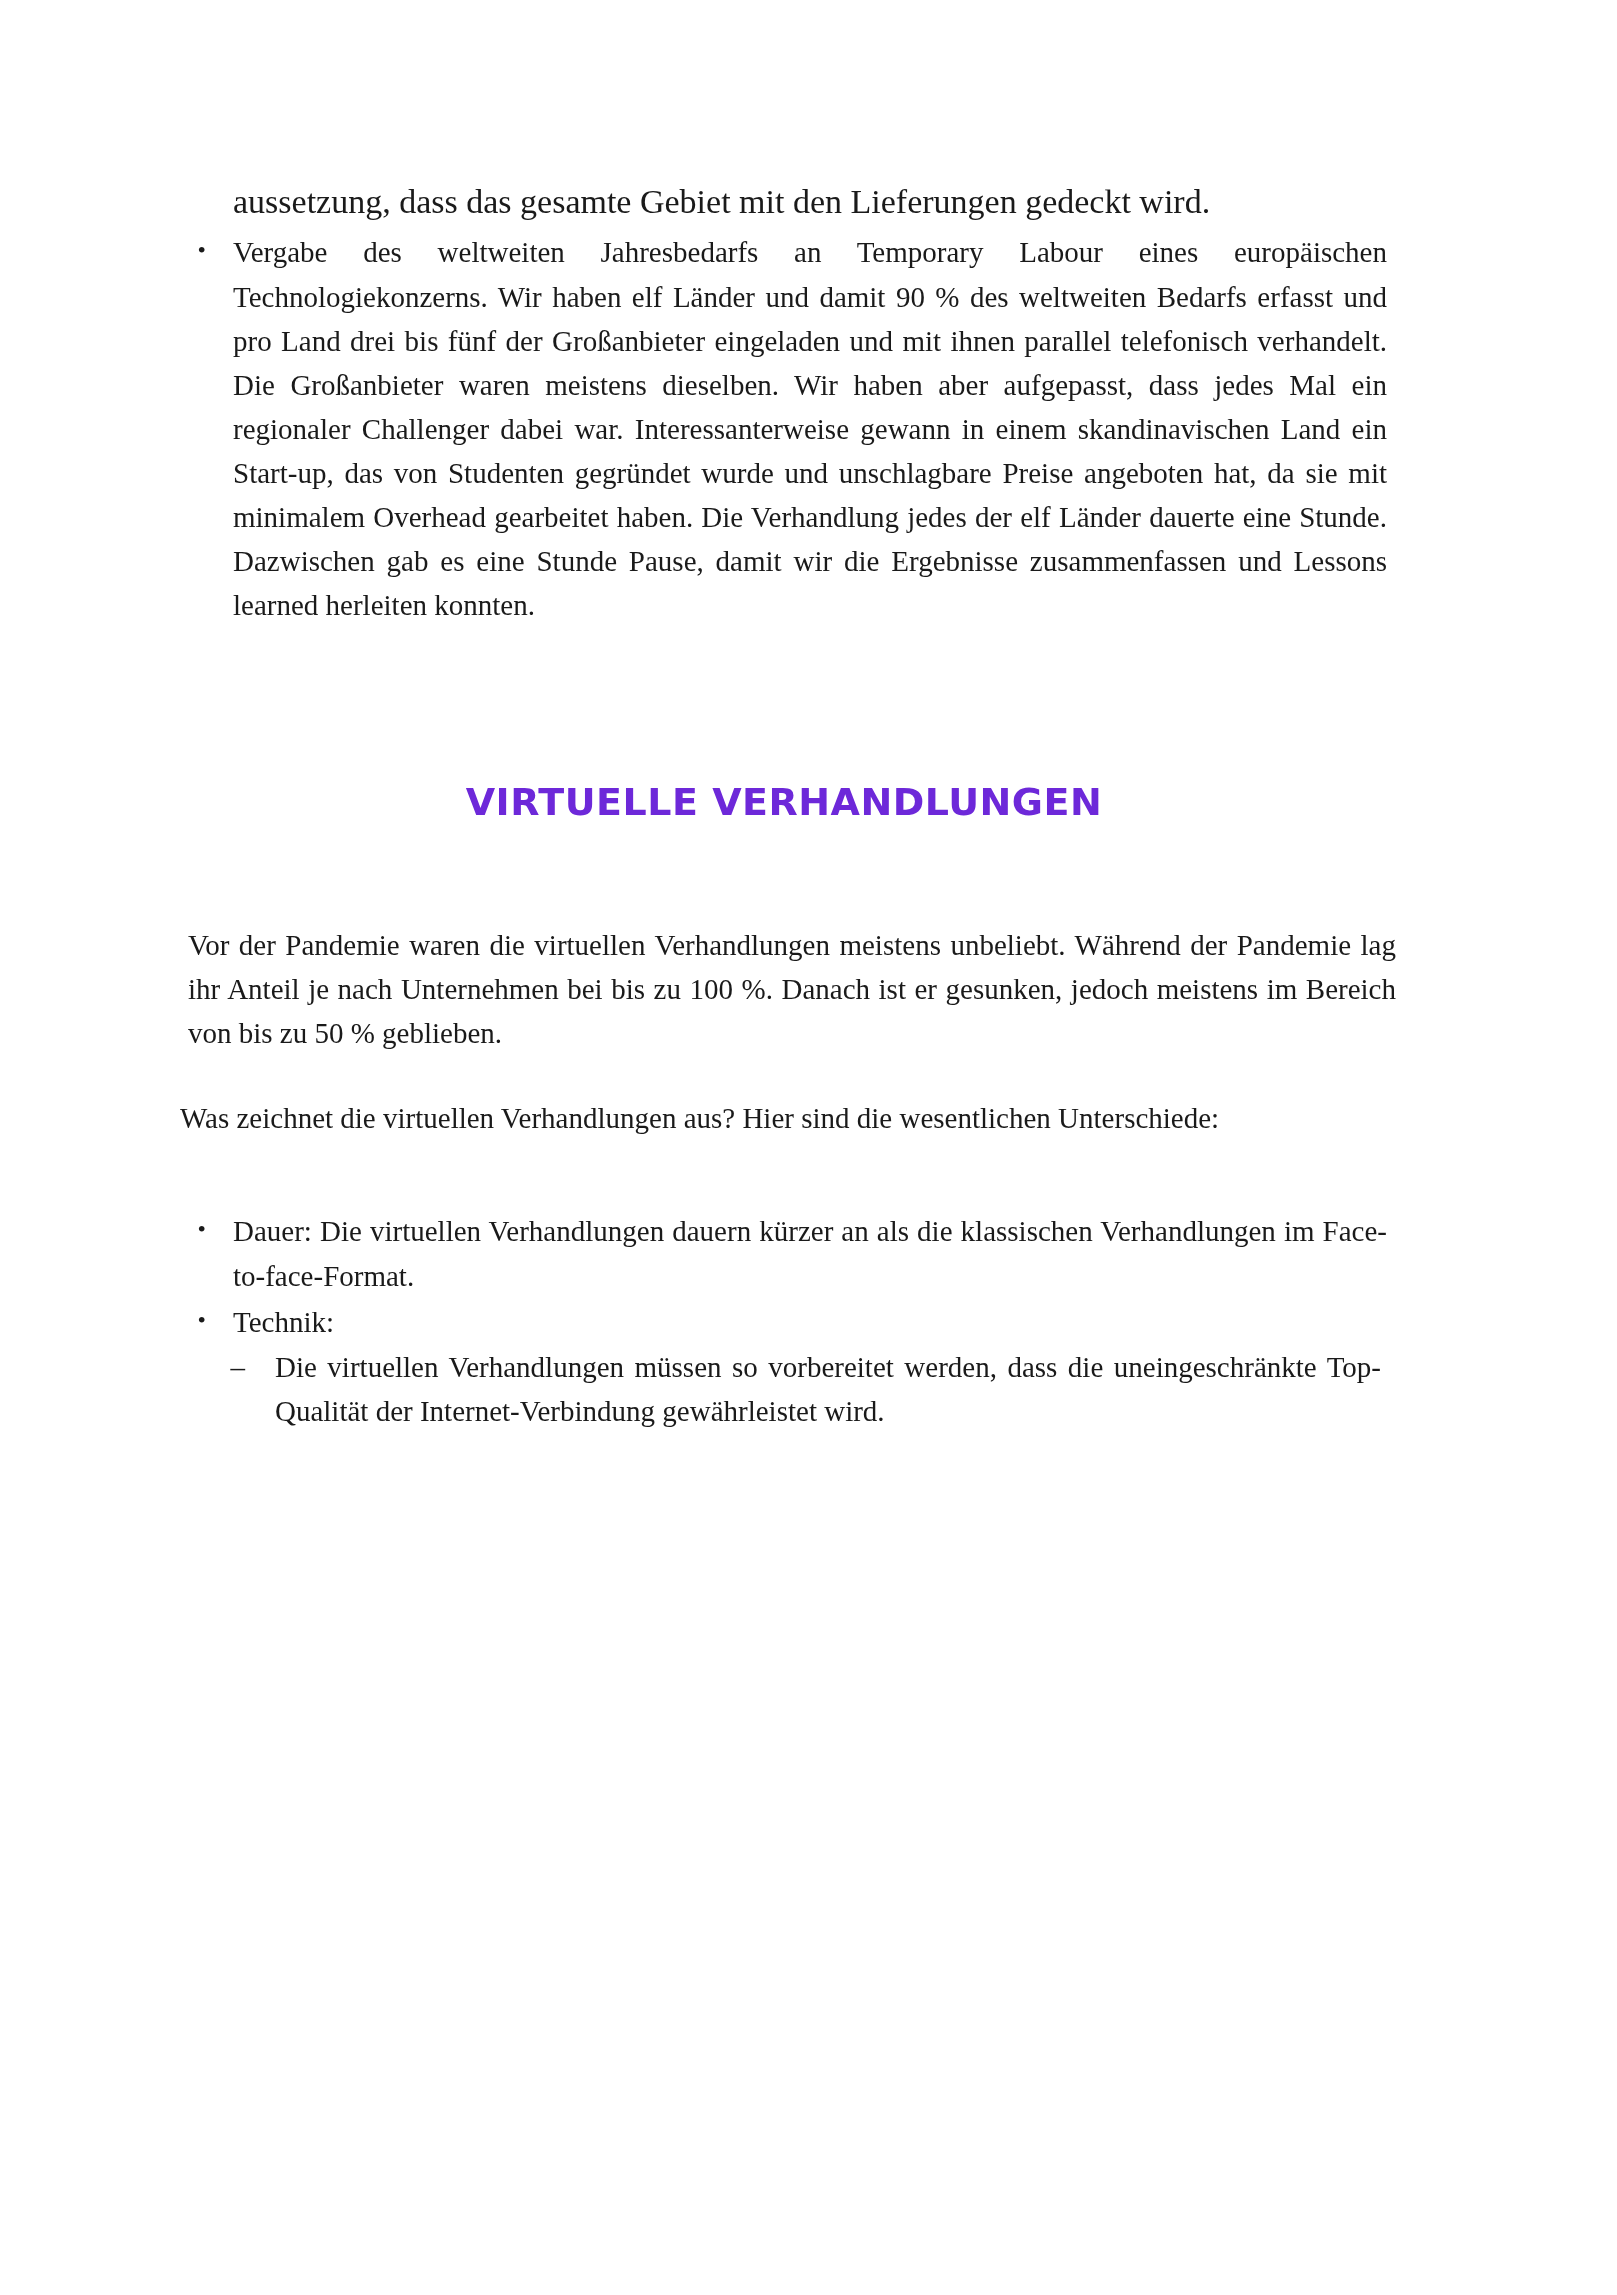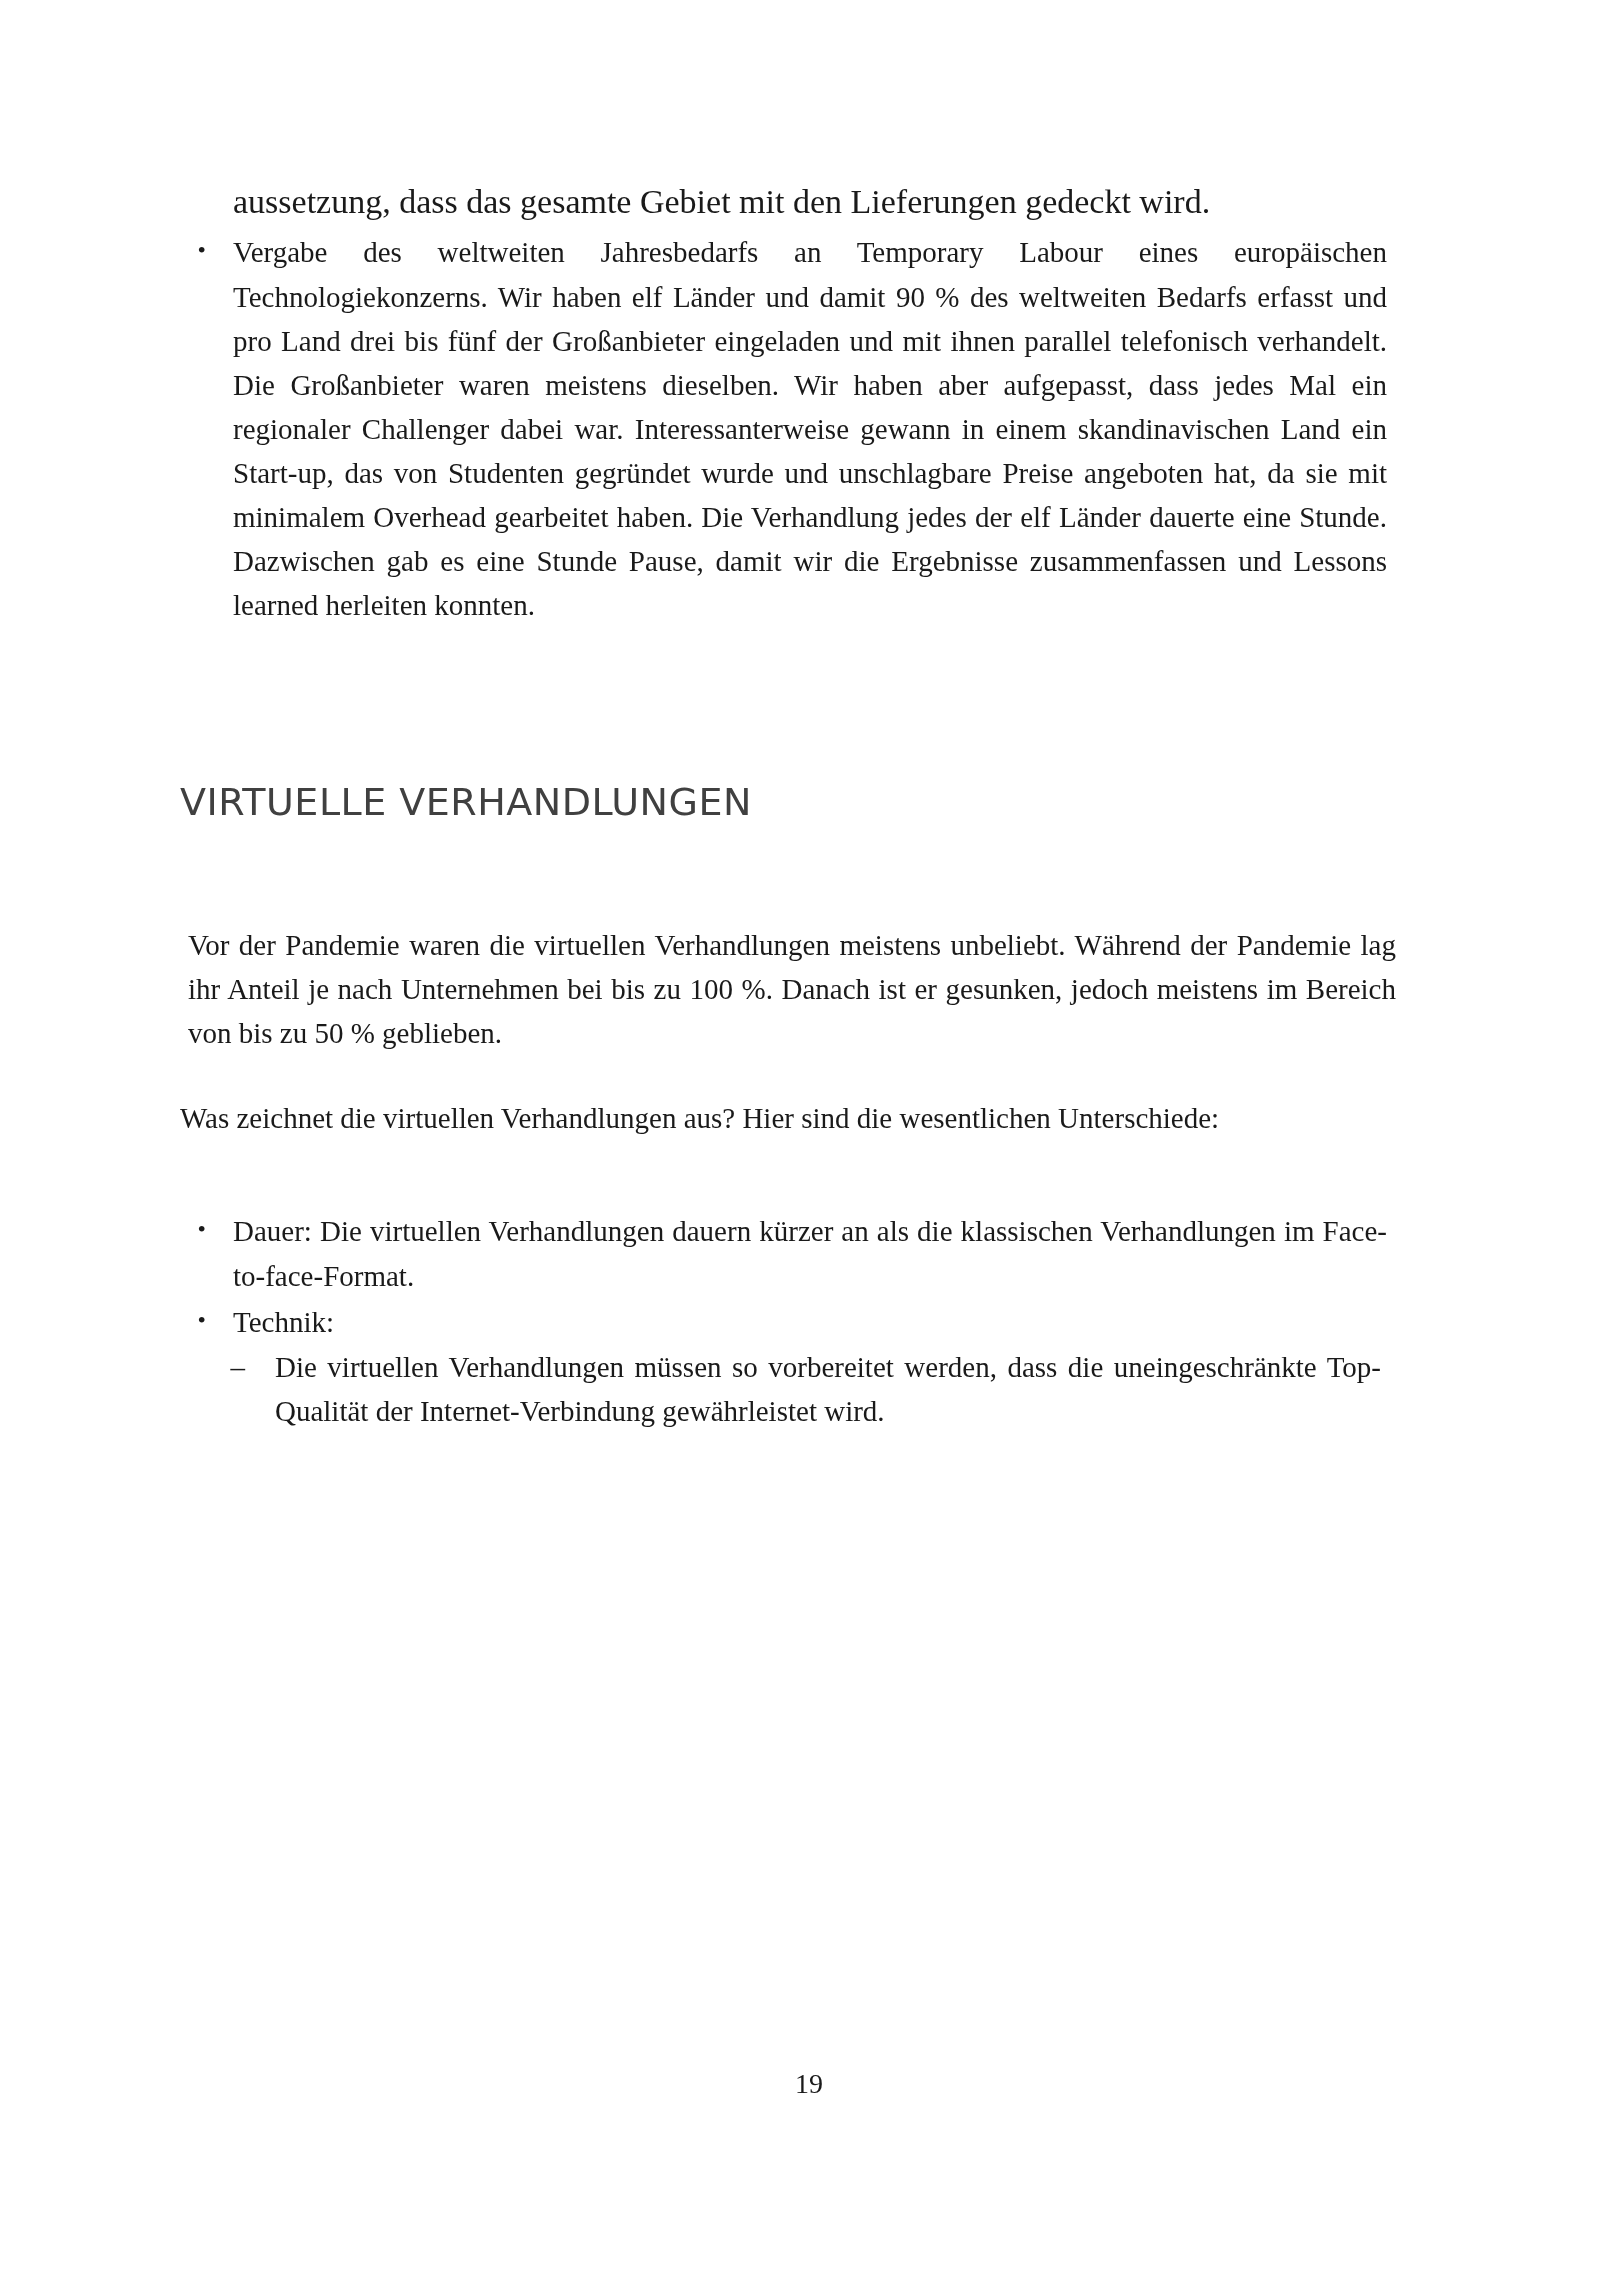--- a/index.html
+++ b/index.html
@@ -59,26 +59,27 @@
     top: 0;
     font-size: 24px;
     line-height: 1.72;
   }
   ul.bullets > li:last-child {
     text-align: justify;
   }
 
   
   .section-title {
+    text-align: center;
     font-family: "DejaVu Sans", sans-serif;
-    font-weight: 400;
+    font-weight: 700;
     font-size: 38px;
     letter-spacing: 0.5px;
     margin: 153px 0 0 0;
-    color: #404040;
+    color: #6d28d9;
   }
 
   
   .body-par {
     font-size: 29px;
     line-height: 1.52;
     text-align: justify;
     text-justify: inter-word;
     margin: 0;
     width: 1208px;
@@ -175,15 +176,14 @@
 
     <ul class="sublist">
       <li>
         <span class="dash">–</span>
         <span>Die virtuellen Verhandlungen müssen so vorbereitet werden, dass die uneingeschränkte Top-Qualität der Internet-Verbindung gewährleistet wird.</span>
       </li>
     </ul>
 
   </div>
 
-  <div class="page-number-wrap">19</div>
 </div>
 
 
 </body></html>

